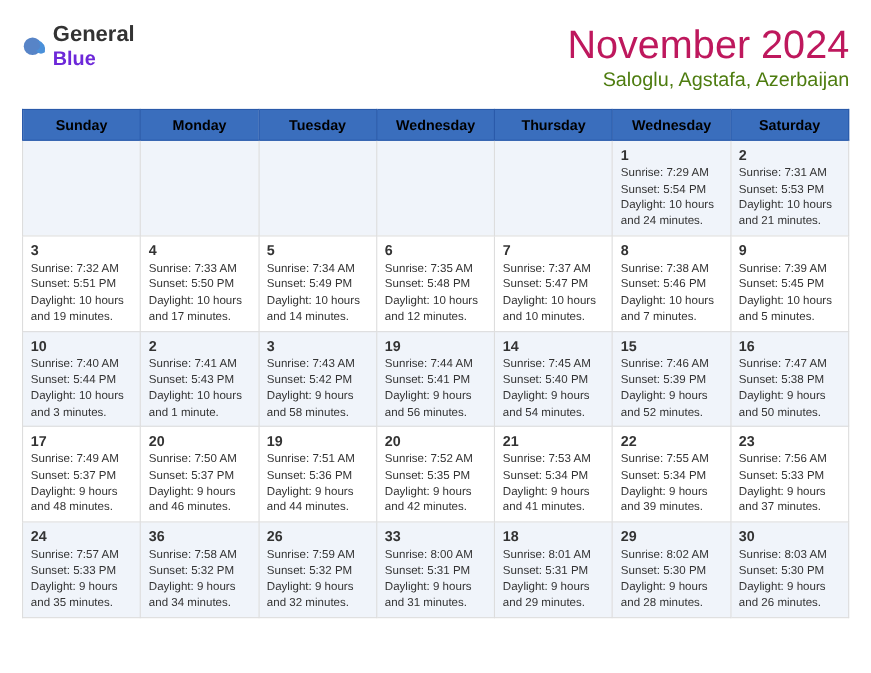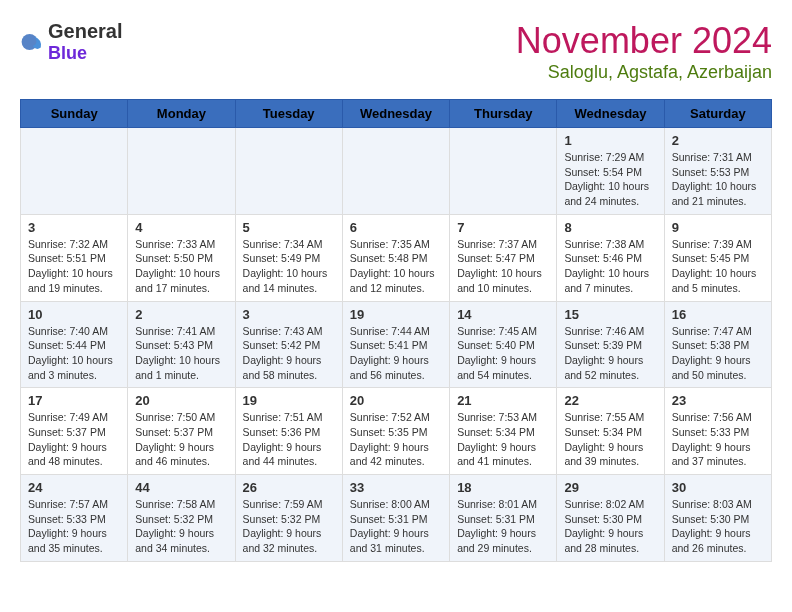--- a/index.html
+++ b/index.html
@@ -228,21 +228,21 @@
           <span class="day-number">23</span>
           <div class="day-info">Sunrise: 7:56 AM<br>Sunset: 5:33 PM<br>Daylight: 9 hours and 37 minutes.</div>
         </td>
       </tr>
       <tr>
         <td>
           <span class="day-number">24</span>
           <div class="day-info">Sunrise: 7:57 AM<br>Sunset: 5:33 PM<br>Daylight: 9 hours and 35 minutes.</div>
         </td>
         <td>
-          <span class="day-number">44</span>
+          <span class="day-number">36</span>
           <div class="day-info">Sunrise: 7:58 AM<br>Sunset: 5:32 PM<br>Daylight: 9 hours and 34 minutes.</div>
         </td>
         <td>
           <span class="day-number">26</span>
           <div class="day-info">Sunrise: 7:59 AM<br>Sunset: 5:32 PM<br>Daylight: 9 hours and 32 minutes.</div>
         </td>
         <td>
           <span class="day-number">33</span>
           <div class="day-info">Sunrise: 8:00 AM<br>Sunset: 5:31 PM<br>Daylight: 9 hours and 31 minutes.</div>
         </td>

